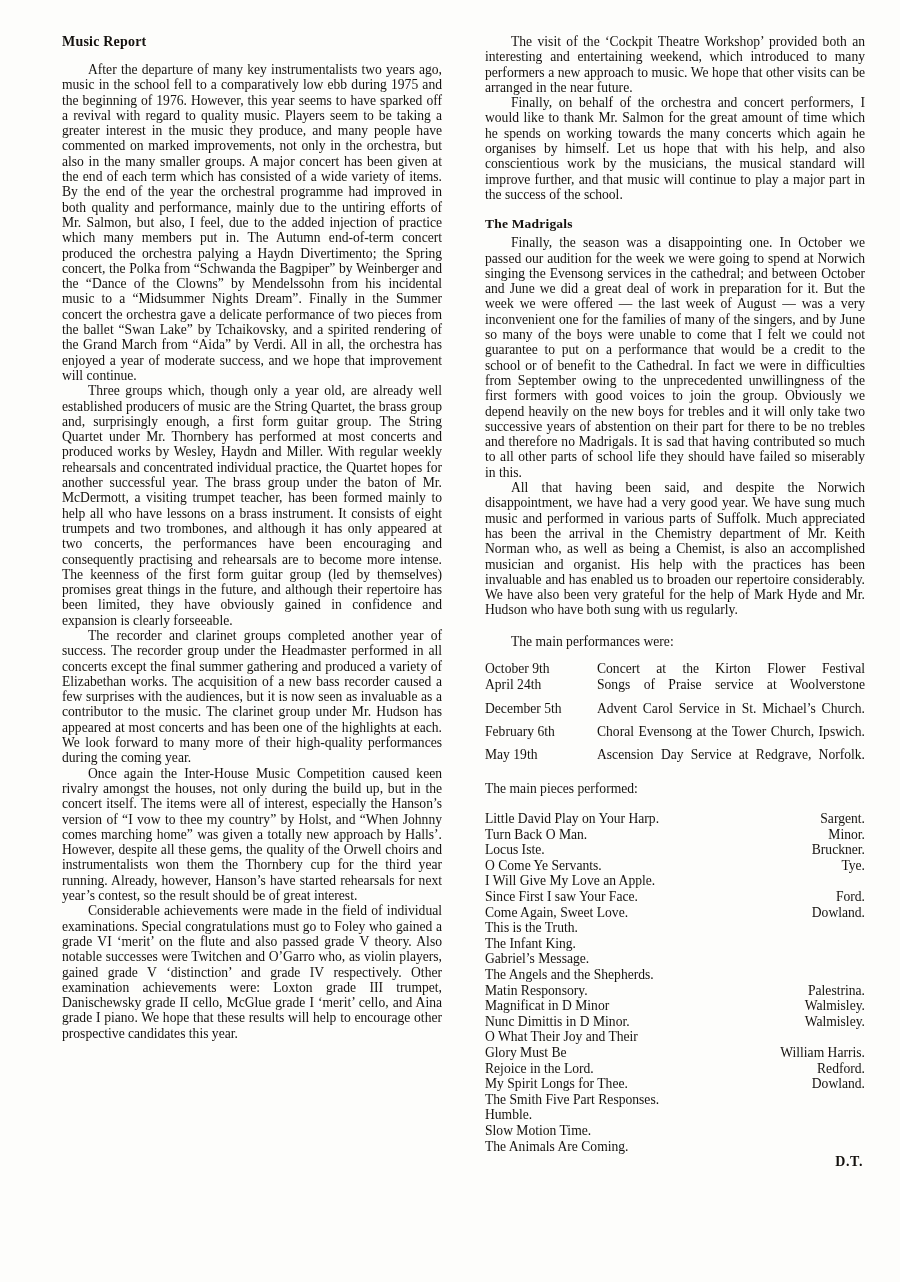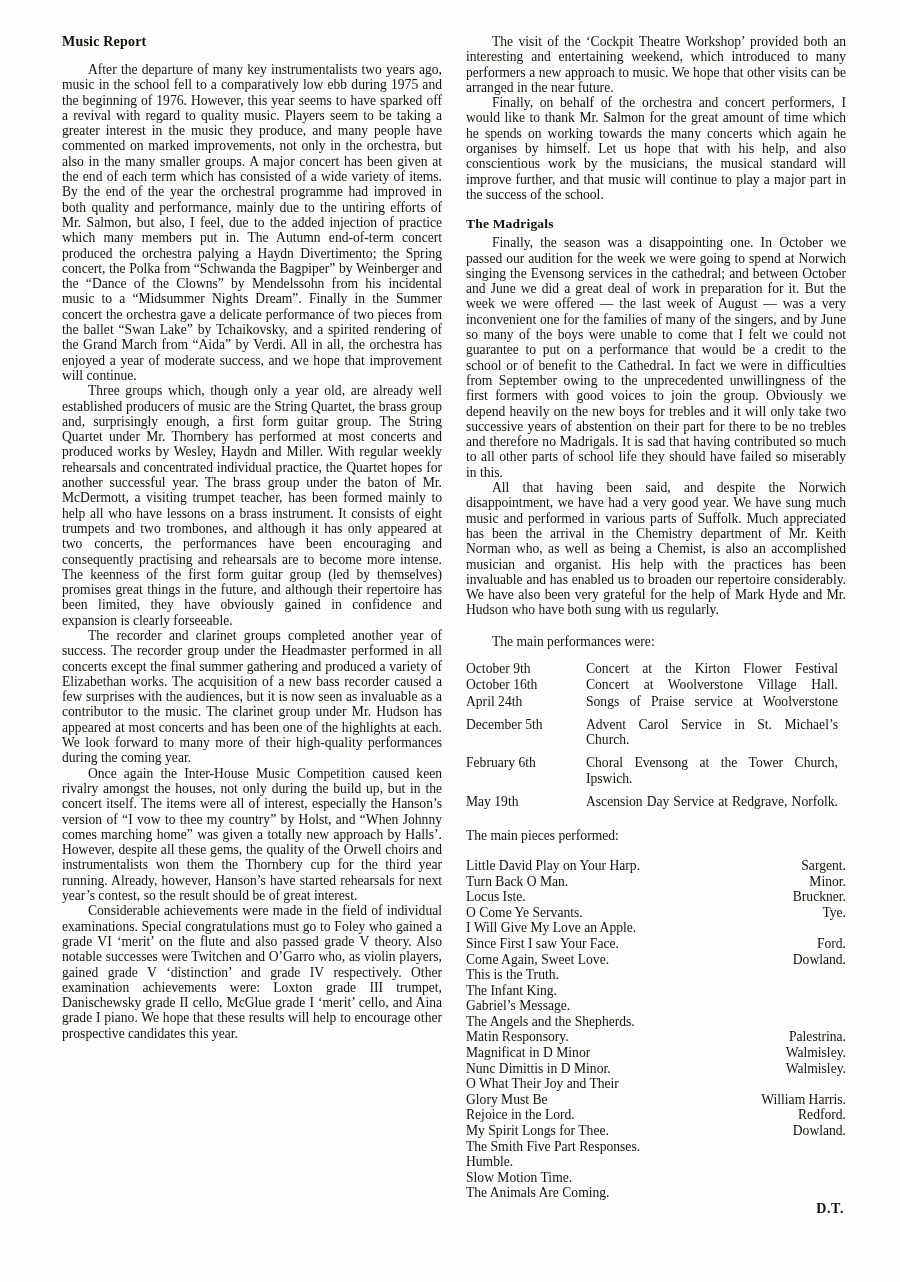--- a/index.html
+++ b/index.html
@@ -16,21 +16,21 @@
   .page {
     position: relative;
     width: 900px;
     height: 1282px;
     box-sizing: border-box;
     padding: 34px 40px 10px 62px;
     background: #fdfdfb;
   }
   .columns {
     display: flex;
-    gap: 24px;
+    gap: 43px;
     align-items: flex-start;
   }
   .col {
     width: 380px;
     flex: 0 0 380px;
   }
   h1.report-title {
     font-family: "Liberation Serif", serif;
     font-size: 14px;
     font-weight: bold;
@@ -63,21 +63,21 @@
   }
   table.perf {
     width: 100%;
     border-collapse: collapse;
     font-size: 13.6px;
     line-height: 15.3px;
     margin-top: 2px;
   }
   table.perf td {
     vertical-align: top;
-    padding: 0 8px 1px 0;
+    padding: 0 0 1px 0;
   }
   table.perf td.date {
     width: 112px;
     white-space: nowrap;
   }
   table.perf td.event {
     text-align: justify;
     text-align-last: justify;
     margin-left: 6px;
   }
@@ -139,24 +139,20 @@
       <p class="para">All that having been said, and despite the Norwich disappointment, we have had a very good year. We have sung much music and performed in various parts of Suffolk. Much appreciated has been the arrival in the Chemistry department of Mr. Keith Norman who, as well as being a Chemist, is also an accomplished musician and organist. His help with the practices has been invaluable and has enabled us to broaden our repertoire considerably. We have also been very grateful for the help of Mark Hyde and Mr. Hudson who have both sung with us regularly.</p>
 
       <p class="perf-intro">The main performances were:</p>
       <table class="perf">
         <tbody>
           <tr>
             <td class="date">October 9th</td>
             <td class="event">Concert at the Kirton Flower Festival</td>
           </tr>
           <tr>
-            <td class="date">October 16th</td>
-            <td class="event">Concert at Woolverstone Village Hall.</td>
-          </tr>
-          <tr>
             <td class="date">April 24th</td>
             <td class="event">Songs of Praise service at Woolverstone</td>
           </tr>
           <tr class="gap">
             <td class="date">December 5th</td>
             <td class="event">Advent Carol Service in St. Michael’s Church.</td>
           </tr>
           <tr class="gap">
             <td class="date">February 6th</td>
             <td class="event">Choral Evensong at the Tower Church, Ipswich.</td>

